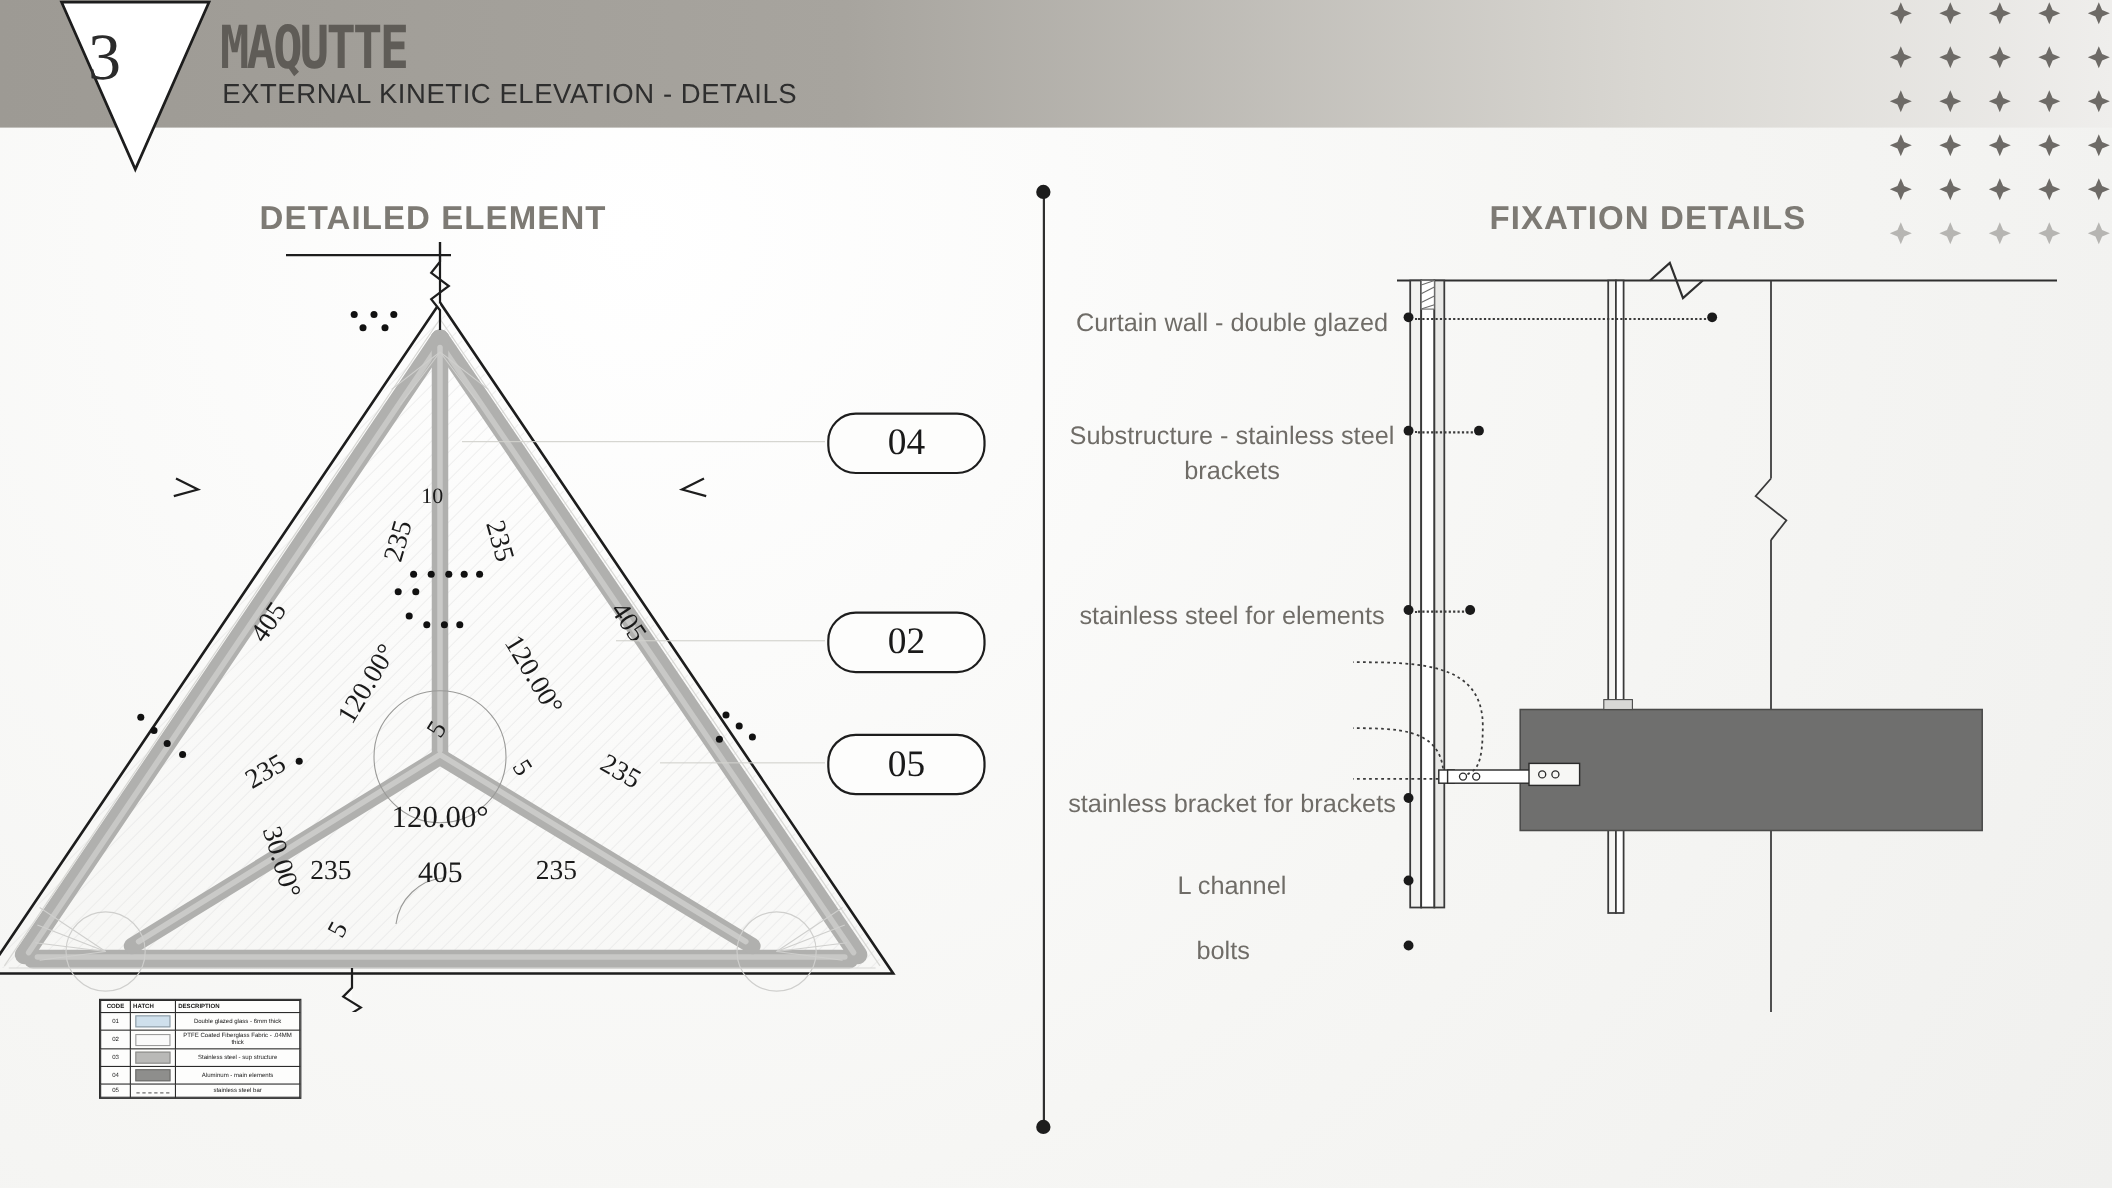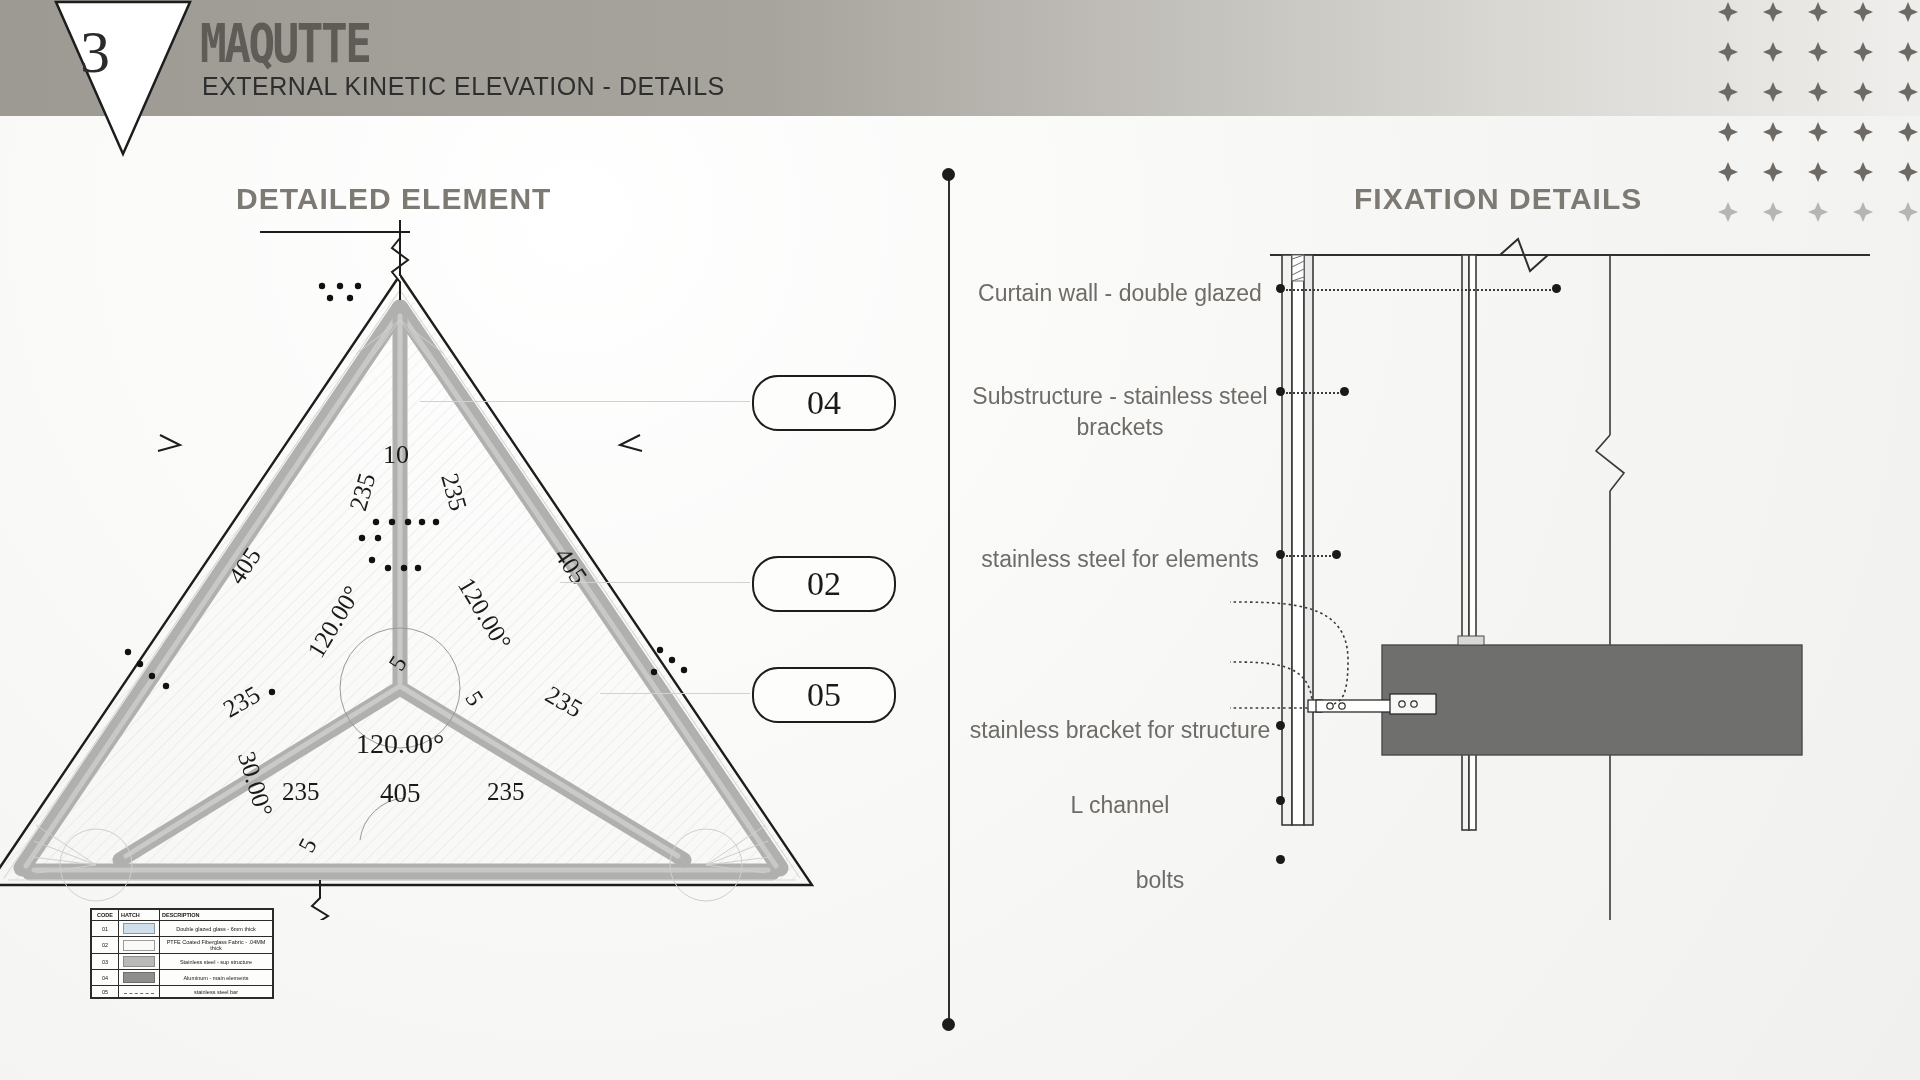--- a/index.html
+++ b/index.html
@@ -397,21 +397,21 @@
           <circle cx="166" cy="466" r="3.2"></circle>
         <circle cx="272" cy="472" r="3.2"></circle>
         <circle cx="660" cy="430" r="3.2"></circle>
           <circle cx="672" cy="440" r="3.2"></circle>
         <circle cx="684" cy="450" r="3.2"></circle>
           <circle cx="654" cy="452" r="3.2"></circle>
       </g>
     </svg>
   </div>
 
-  <div class="dim-label" style="left:383px; top:440px; font-size:26px;">10</div>
+  <div class="dim-label" style="left:383px; top:440px; font-size:20px;">10</div>
   <div class="dim-label" style="left:344px; top:478px; font-size:25px; transform:rotate(-74deg);">235</div>
   <div class="dim-label" style="left:435px; top:478px; font-size:25px; transform:rotate(74deg);">235</div>
   <div class="dim-label" style="left:226px; top:552px; font-size:25px; transform:rotate(-56deg);">405</div>
   <div class="dim-label" style="left:552px; top:552px; font-size:25px; transform:rotate(56deg);">405</div>
   <div class="dim-label" style="left:295px; top:608px; font-size:25px; transform:rotate(-59deg);">120.00°</div>
   <div class="dim-label" style="left:445px; top:600px; font-size:25px; transform:rotate(59deg);">120.00°</div>
   <div class="dim-label" style="left:392px; top:650px; font-size:24px; transform:rotate(-58deg);">5</div>
   <div class="dim-label" style="left:468px; top:685px; font-size:24px; transform:rotate(58deg);">5</div>
   <div class="dim-label" style="left:223px; top:688px; font-size:25px; transform:rotate(-30deg);">235</div>
   <div class="dim-label" style="left:545px; top:688px; font-size:25px; transform:rotate(30deg);">235</div>
@@ -542,22 +542,22 @@
   <div class="fix-label" style="left:960px; top:381px;">Substructure - stainless steel brackets</div>
   <div class="fix-dot" style="left:1276px; top:387px;"></div>
   <div class="fix-leader" style="left:1286px; top:392px; width:60px;"></div>
   <div class="fix-dot" style="left:1340px; top:387px;"></div>
 
   <div class="fix-label" style="left:960px; top:544px;">stainless steel for elements</div>
   <div class="fix-dot" style="left:1276px; top:550px;"></div>
   <div class="fix-leader" style="left:1286px; top:555px; width:52px;"></div>
   <div class="fix-dot" style="left:1332px; top:550px;"></div>
 
-  <div class="fix-label" style="left:960px; top:715px;">stainless bracket for structure</div>
+  <div class="fix-label" style="left:960px; top:715px;">stainless bracket for brackets</div>
   <div class="fix-dot" style="left:1276px; top:721px;"></div>
 
   <div class="fix-label" style="left:960px; top:790px;">L channel</div>
   <div class="fix-dot" style="left:1276px; top:796px;"></div>
 
-  <div class="fix-label" style="left:1000px; top:849px;margin-top:16px;">bolts</div>
+  <div class="fix-label" style="left:952px; top:849px;">bolts</div>
   <div class="fix-dot" style="left:1276px; top:855px;"></div>
 
 </div>
 
 </body></html>

